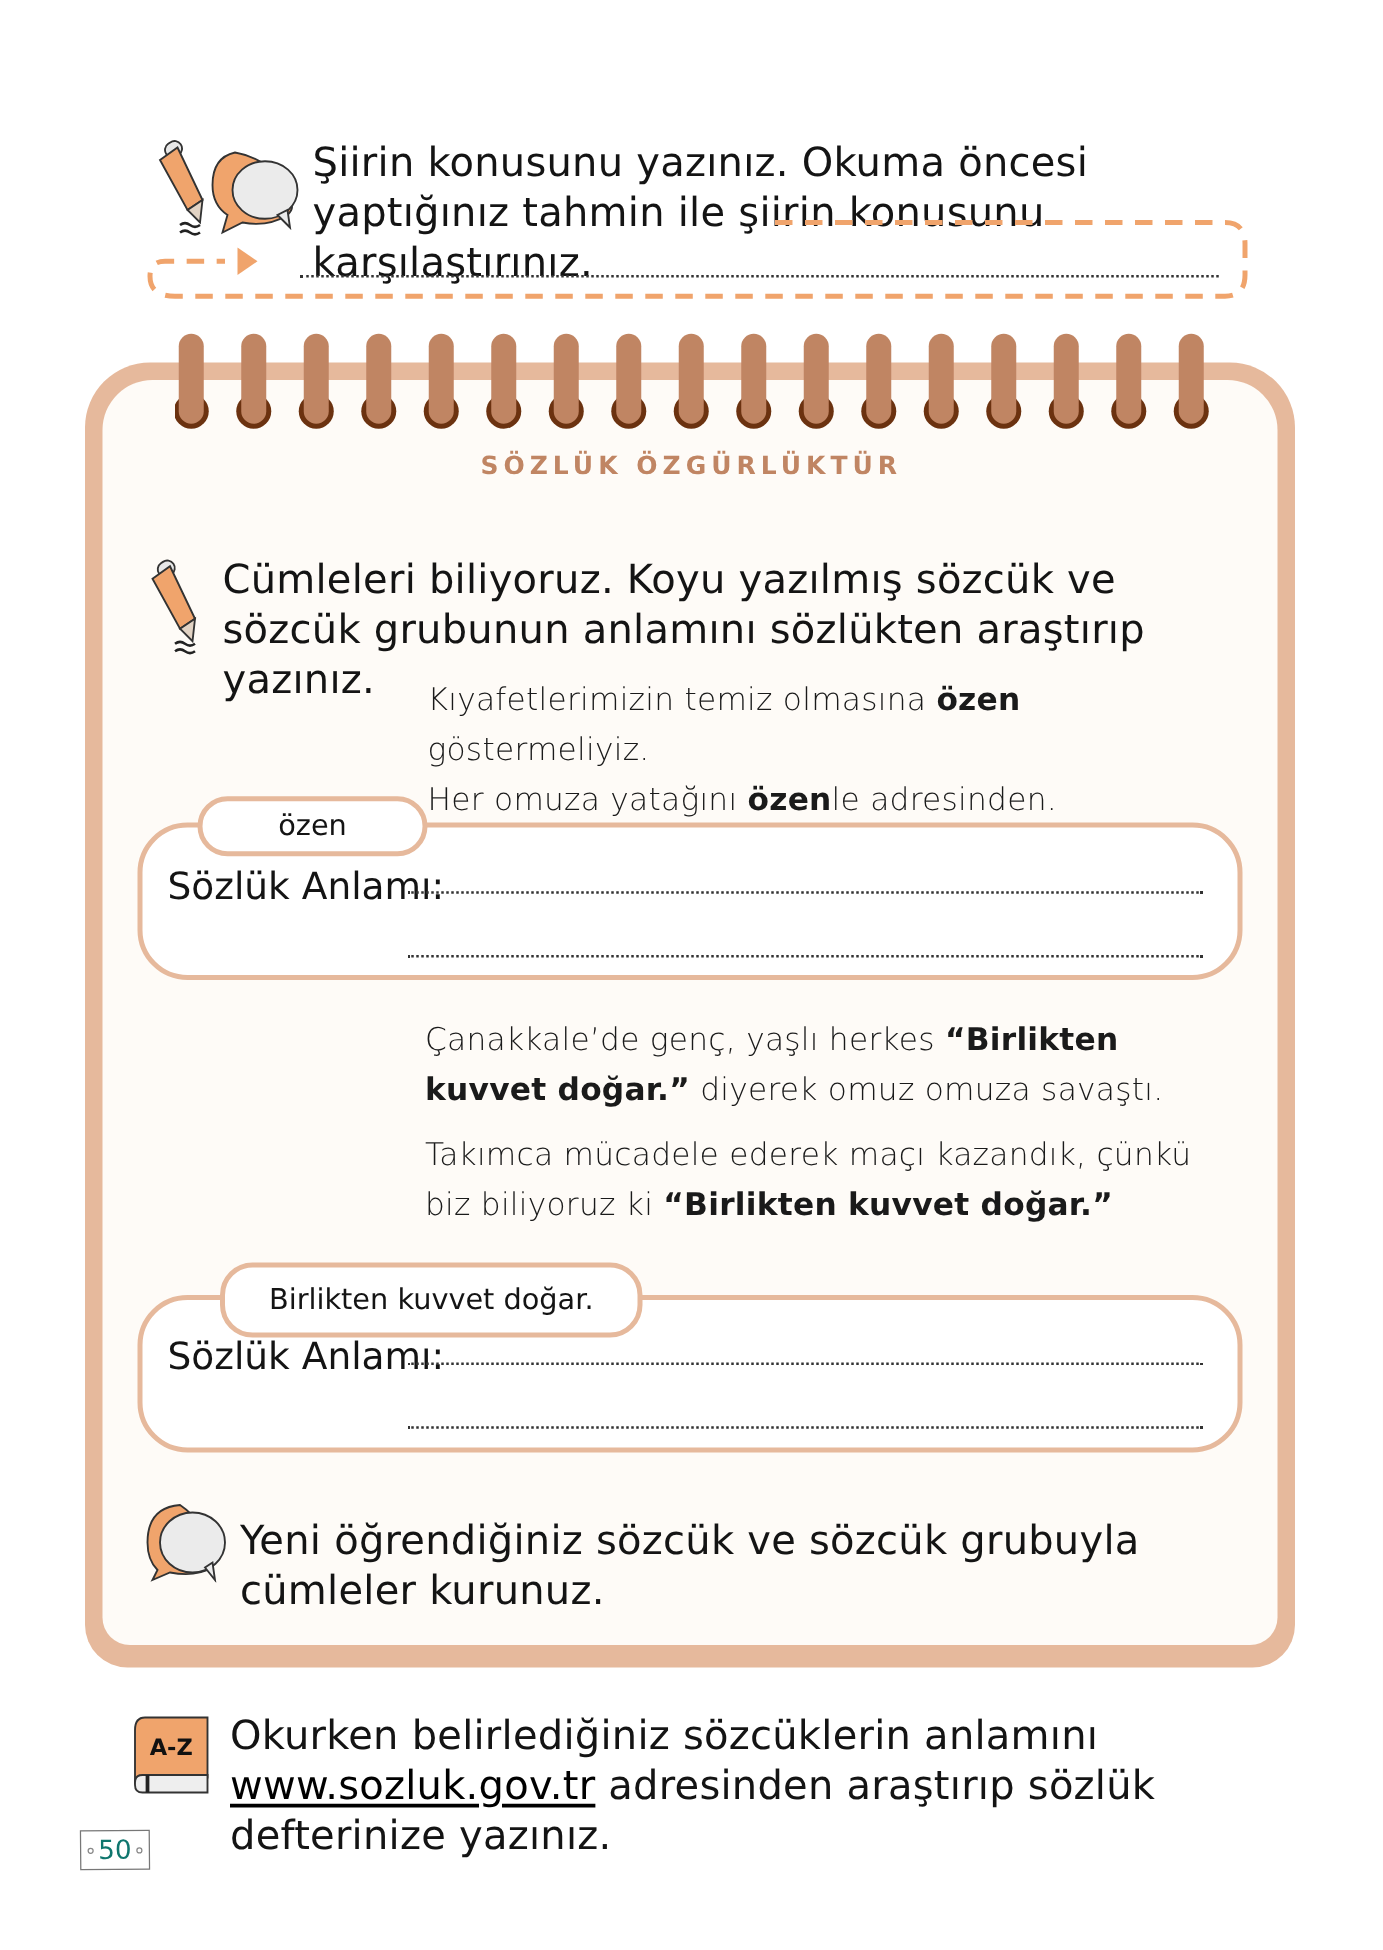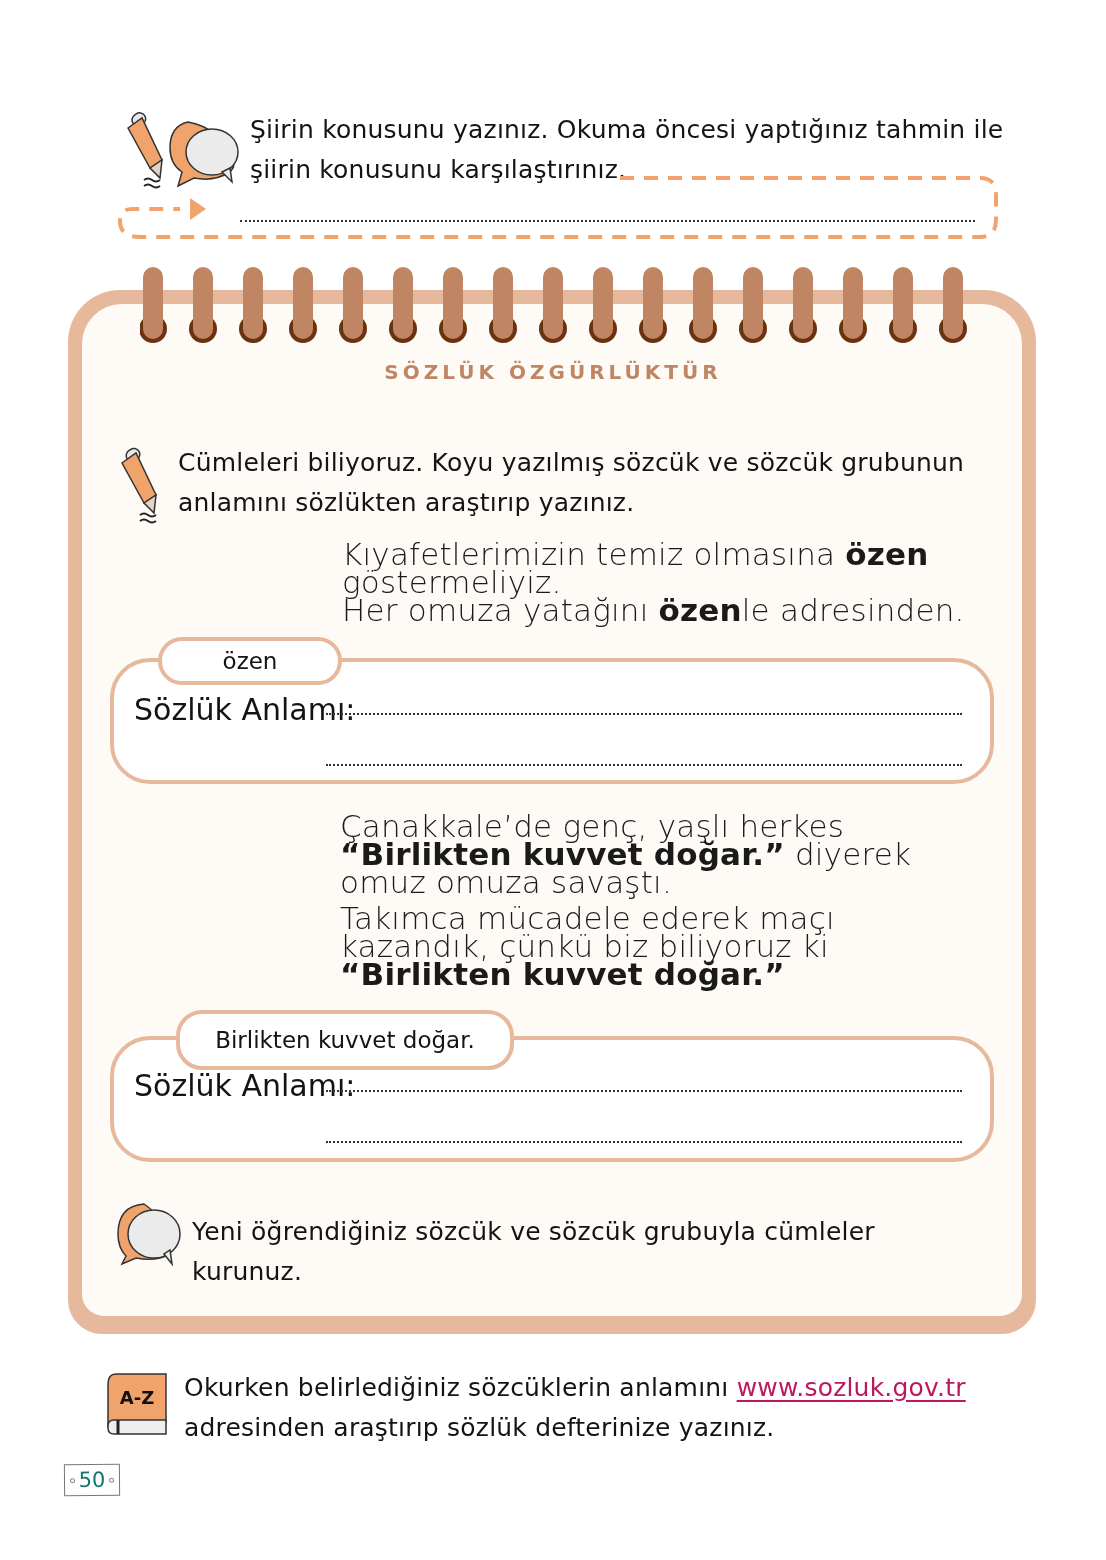--- a/index.html
+++ b/index.html
@@ -3,38 +3,38 @@
 <meta charset="utf-8">
 <style>
   * { box-sizing: border-box; margin: 0; padding: 0; }
   html, body { width: 1106px; height: 1560px; background: #ffffff; }
   body { position: relative; font-family: "DejaVu Sans", sans-serif; color: #111; overflow: hidden; }
 
   .abs { position: absolute; }
 
   
   .top-icons { left: 118px; top: 112px; width: 130px; height: 80px; }
-  .instr-text { font-size: 25px; line-height: 40px; color: #141414; letter-spacing: 0.2px; }
+  .instr-text { font-size: 32px; line-height: 40px; color: #141414; letter-spacing: 0.2px; }
   .top-text { left: 250px; top: 110px; width: 760px; }
 
   .dash-path { left: 110px; top: 165px; width: 900px; height: 85px; }
   .dotline { border-bottom: 2px dotted #333; height: 0; }
   .top-dotline { left: 240px; top: 220px; width: 735px; }
 
   
   .notebook-outer { left: 68px; top: 290px; width: 968px; height: 1044px; background: #e6b99c; border-radius: 52px 52px 34px 34px; }
   .notebook-inner { left: 82px; top: 304px; width: 940px; height: 1012px; background: #fefbf7; border-radius: 40px 40px 22px 22px; }
   .rings { left: 140px; top: 265px; width: 840px; height: 80px; }
 
   .nb-title { left: 0; top: 360px; width: 1106px; text-align: center; font-family: "DejaVu Sans", sans-serif; font-weight: 900; font-size: 20px; letter-spacing: 4px; color: #c08563; }
 
   .pencil2 { left: 118px; top: 445px; width: 50px; height: 80px; }
   .instr2 { left: 178px; top: 443px; width: 800px; }
 
-  .sent-text { font-size: 31px; line-height: 28px; color: #1a1a1a; font-weight: 300; letter-spacing: 0.2px; }
+  .sent-text { font-size: 25px; line-height: 40px; color: #1a1a1a; font-weight: 300; letter-spacing: 0.2px; }
   .sent-text b { font-weight: 700; }
   .sent1 { left: 342px; top: 540px; width: 640px; }
   .sent2 { left: 340px; top: 812px; width: 640px; }
   .sent3 { left: 340px; top: 904px; width: 640px; }
 
   
   .mbox { background: #fff; border: 4px solid #e6b99c; border-radius: 40px; }
   .mbox1 { left: 110px; top: 658px; width: 884px; height: 126px; }
   .mbox2 { left: 110px; top: 1036px; width: 884px; height: 126px; }
   .tab { background: #fff; border: 4px solid #e6b99c; border-radius: 26px; font-size: 23px; color: #141414; display: flex; align-items: center; justify-content: center; }
@@ -47,21 +47,21 @@
   .dl1b { left: 326px; top: 764px; width: 636px; }
   .dl2a { left: 326px; top: 1090px; width: 636px; }
   .dl2b { left: 326px; top: 1141px; width: 636px; }
 
   .bubble3 { left: 114px; top: 1200px; width: 70px; height: 66px; }
   .instr3 { left: 192px; top: 1212px; width: 800px; }
 
   
   .book { left: 104px; top: 1372px; width: 68px; height: 68px; }
   .bottom-text { left: 184px; top: 1368px; width: 800px; }
-  .link { text-decoration: underline; text-underline-offset: 4px; color: #be185d; }
+  .link { text-decoration: underline; text-underline-offset: 4px; color: #000000; }
 
   .pagenum { left: 64px; top: 1464px; width: 56px; height: 32px; border: 1.5px solid #777; background: #fff; font-size: 21px; display: flex; align-items: center; justify-content: center; gap: 4px; color: #0f766e; transform: rotate(-0.5deg); }
   .pagenum .dot { width: 5px; height: 5px; border-radius: 50%; border: 1px solid #888; }
 </style>
 </head>
 <body>
 
 <svg class="abs top-icons" viewBox="0 0 130 80">
   <g>
     <rect x="14" y="2" width="14" height="12" rx="6" transform="rotate(-35 20 8)" fill="#e8e8e8" stroke="#333" stroke-width="1.5"></rect>

